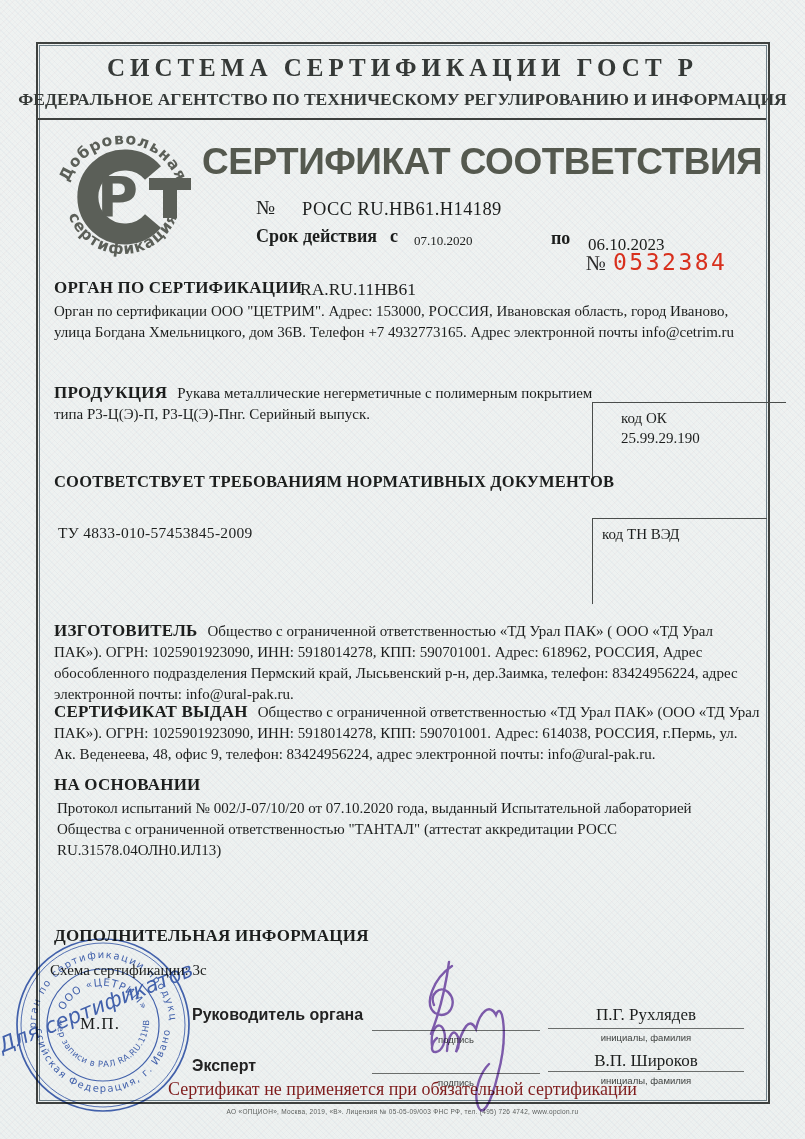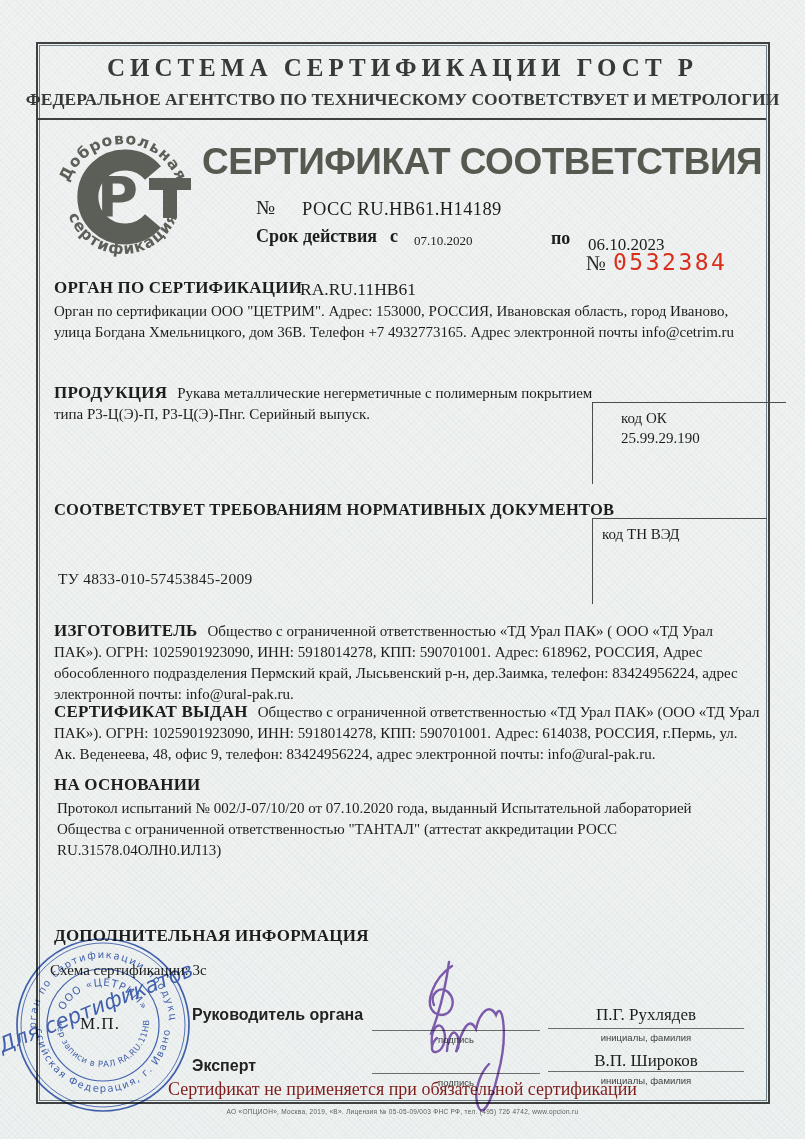--- a/index.html
+++ b/index.html
@@ -32,22 +32,22 @@
   .h{font-weight:bold;font-size:17px;letter-spacing:0.2px;}
   .org-h{left:54px;top:278px;}
   .org-reg{left:300px;top:279px;font-size:17.5px;}
   .org-t{left:54px;top:301px;width:704px;font-size:15px;line-height:21px;}
   .prod{left:54px;top:382px;width:562px;font-size:15px;line-height:21px;}
   .prod .h,.inlineblock .h{font-size:17px;margin-right:10px;}
   .codebox{border-top:1px solid #4a4d4b;border-left:1px solid #4a4d4b;
            padding:5px 0 0 9px;font-size:15px;line-height:20px;}
   .okbox{left:592px;top:402px;width:165px;height:76px;padding-left:28px;}
   .tnbox{left:592px;top:518px;width:165px;height:80px;}
-  .comp-h{left:54px;top:500px;font-size:16.5px;}
-  .comp-t{left:58px;top:524px;font-size:15.5px;letter-spacing:0.3px;margin-top:46px;}
+  .comp-h{left:54px;top:472px;font-size:16.5px;}
+  .comp-t{left:58px;top:524px;font-size:15.5px;letter-spacing:0.3px;}
   .manu{left:54px;top:620px;width:706px;font-size:15px;line-height:21px;}
   .issued{left:54px;top:701px;width:706px;font-size:15px;line-height:21px;}
   .basis-h{left:54px;top:775px;}
   .basis-t{left:57px;top:798px;width:700px;font-size:15px;line-height:21px;}
   .add-h{left:54px;top:926px;}
   .add-t{left:50px;top:962px;font-size:15px;}
   .mp{left:80px;top:1014px;font-size:17px;letter-spacing:1px;}
   .role1{left:192px;top:1006px;}
   .role2{left:192px;top:1057px;}
   .role{font-family:"Liberation Sans",sans-serif;font-weight:bold;font-size:16px;color:#222;}
@@ -77,21 +77,21 @@
 </head>
 <body>
 
 <div class="paper"></div>
 
 <div class="frame">
   <div class="frame-inner"></div>
 </div>
 
 <div class="abs hdr1">СИСТЕМА СЕРТИФИКАЦИИ ГОСТ Р</div>
-<div class="abs hdr2">ФЕДЕРАЛЬНОЕ АГЕНТСТВО ПО ТЕХНИЧЕСКОМУ СООТВЕТСТВУЕТ И МЕТРОЛОГИИ</div>
+<div class="abs hdr2">ФЕДЕРАЛЬНОЕ АГЕНТСТВО ПО ТЕХНИЧЕСКОМУ РЕГУЛИРОВАНИЮ И ИНФОРМАЦИЯ</div>
 <div class="abs divider"></div>
 
 <svg class="abs logo-svg" width="150" height="140" viewBox="-75 -68 150 140">
   <defs>
     <path id="lg-top" d="M -58,8 A 58,58 0 0 1 58,8"></path>
     <path id="lg-bot" d="M -58,2 A 58,58 0 0 0 58,2"></path>
   </defs>
   <g fill="#5b5f58">
     <text font-size="15.5" font-weight="bold" letter-spacing="1">
       <textPath href="#lg-top" startOffset="50%" text-anchor="middle">Добровольная</textPath>

